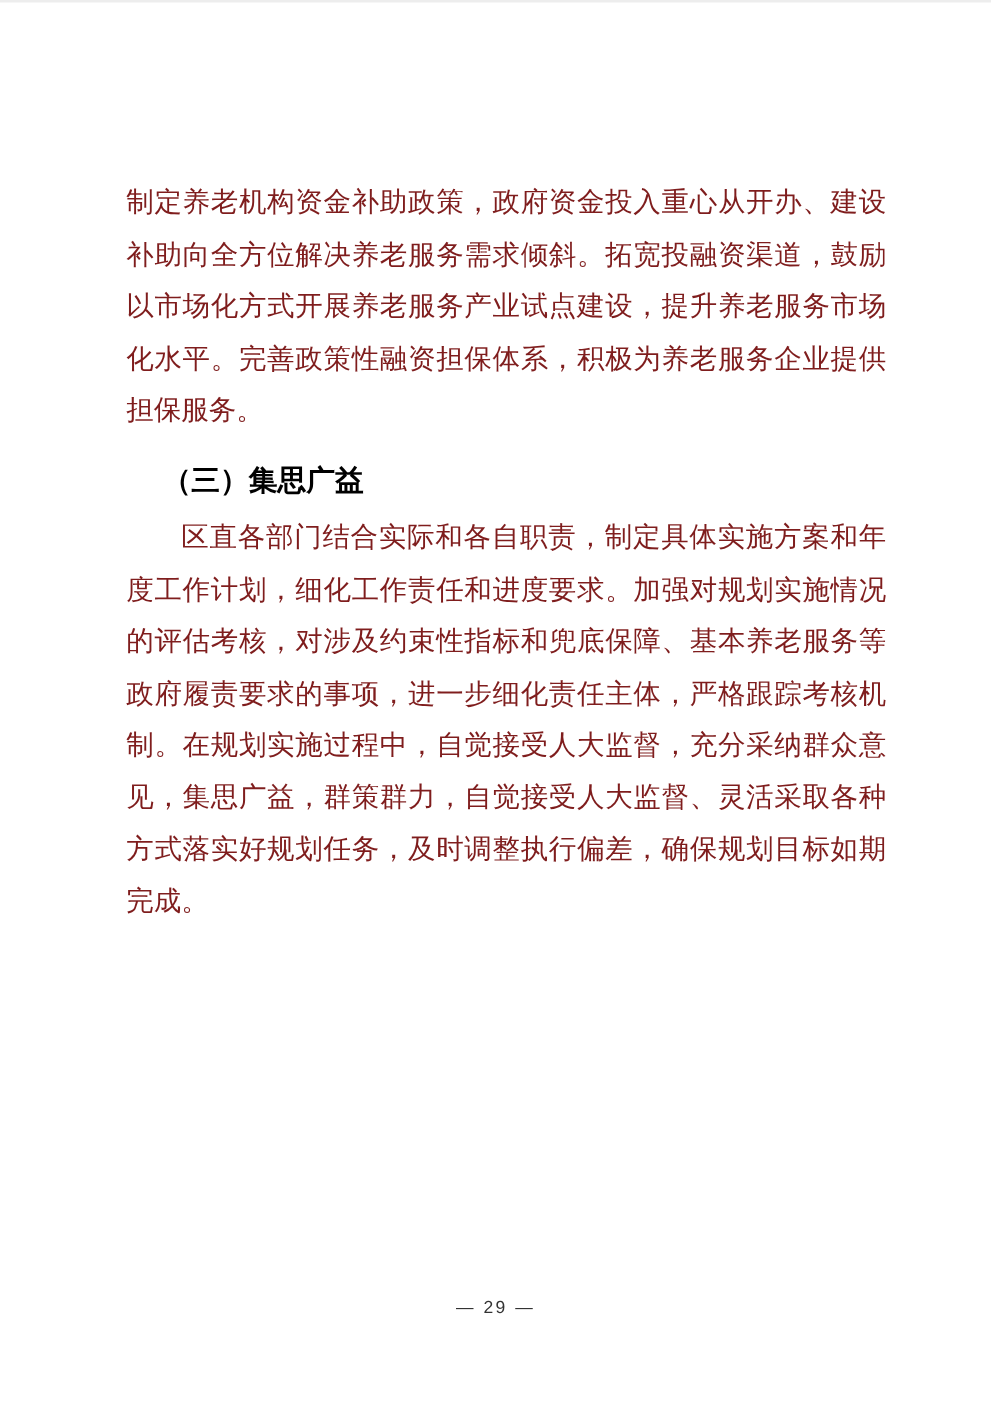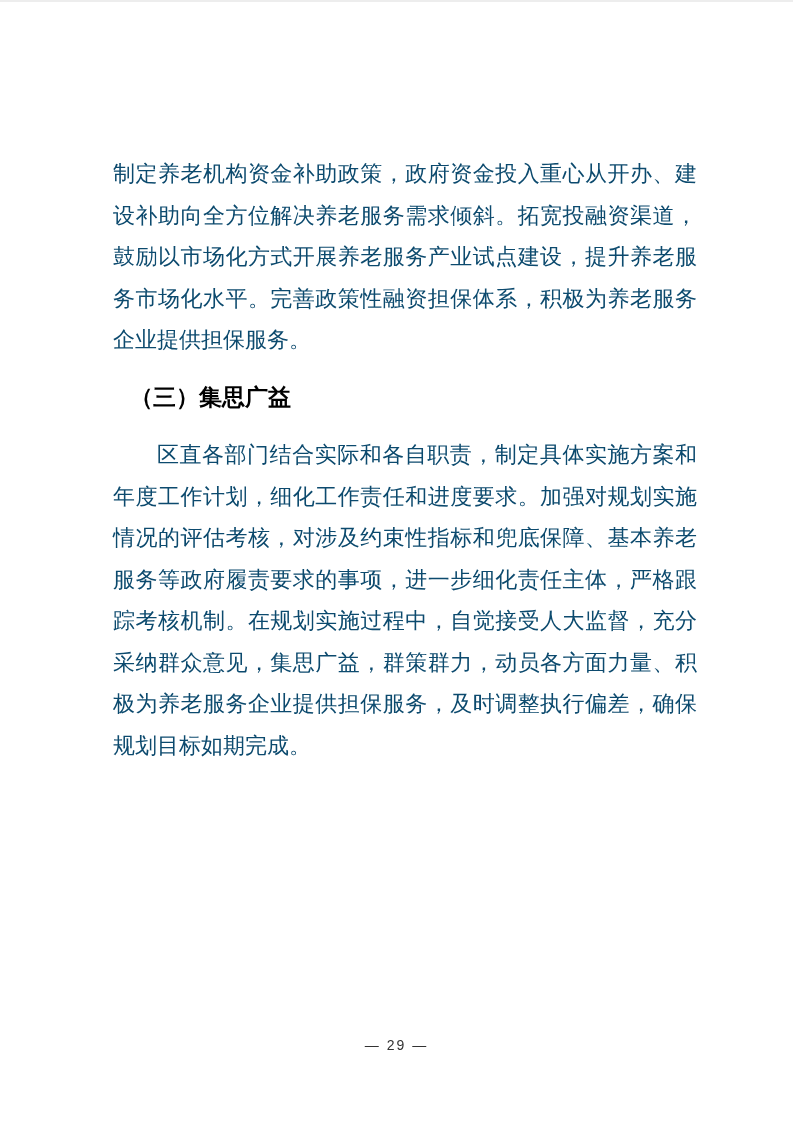--- a/index.html
+++ b/index.html
@@ -25,27 +25,27 @@
     height: 2px;
     background: #ededed;
   }
   .content {
     position: absolute;
     left: 97px;
     top: 137px;
     width: 616px;
   }
   .para {
-    margin: 16px;
+    margin: 4px;
     font-size: 22px;
     line-height: 41.5px;
     text-align: justify;
     text-justify: inter-ideograph;
     word-break: break-all;
-    color: #0c4a6e;
+    color: #7f1d1d;
   }
   .para.indent {
     text-indent: 2em;
   }
   .section-heading {
     margin: 15px 0 0 0;
     padding-left: 33px;
     font-family: "Liberation Sans", "DejaVu Sans", sans-serif;
     font-weight: 700;
     font-size: 23px;
@@ -68,17 +68,17 @@
 <body>
 
 <div class="page">
   <div class="top-edge"></div>
 
   <div class="content">
     <p class="para">制定养老机构资金补助政策，政府资金投入重心从开办、建设补助向全方位解决养老服务需求倾斜。拓宽投融资渠道，鼓励以市场化方式开展养老服务产业试点建设，提升养老服务市场化水平。完善政策性融资担保体系，积极为养老服务企业提供担保服务。</p>
 
     <h2 class="section-heading">（三）集思广益</h2>
 
-    <p class="para indent">区直各部门结合实际和各自职责，制定具体实施方案和年度工作计划，细化工作责任和进度要求。加强对规划实施情况的评估考核，对涉及约束性指标和兜底保障、基本养老服务等政府履责要求的事项，进一步细化责任主体，严格跟踪考核机制。在规划实施过程中，自觉接受人大监督，充分采纳群众意见，集思广益，群策群力，动员各方面力量、积极为养老服务企业提供担保服务，及时调整执行偏差，确保规划目标如期完成。</p>
+    <p class="para indent">区直各部门结合实际和各自职责，制定具体实施方案和年度工作计划，细化工作责任和进度要求。加强对规划实施情况的评估考核，对涉及约束性指标和兜底保障、基本养老服务等政府履责要求的事项，进一步细化责任主体，严格跟踪考核机制。在规划实施过程中，自觉接受人大监督，充分采纳群众意见，集思广益，群策群力，自觉接受人大监督、灵活采取各种方式落实好规划任务，及时调整执行偏差，确保规划目标如期完成。</p>
   </div>
 
   <div class="footer">— 29 —</div>
 </div>
 
 </body></html>

